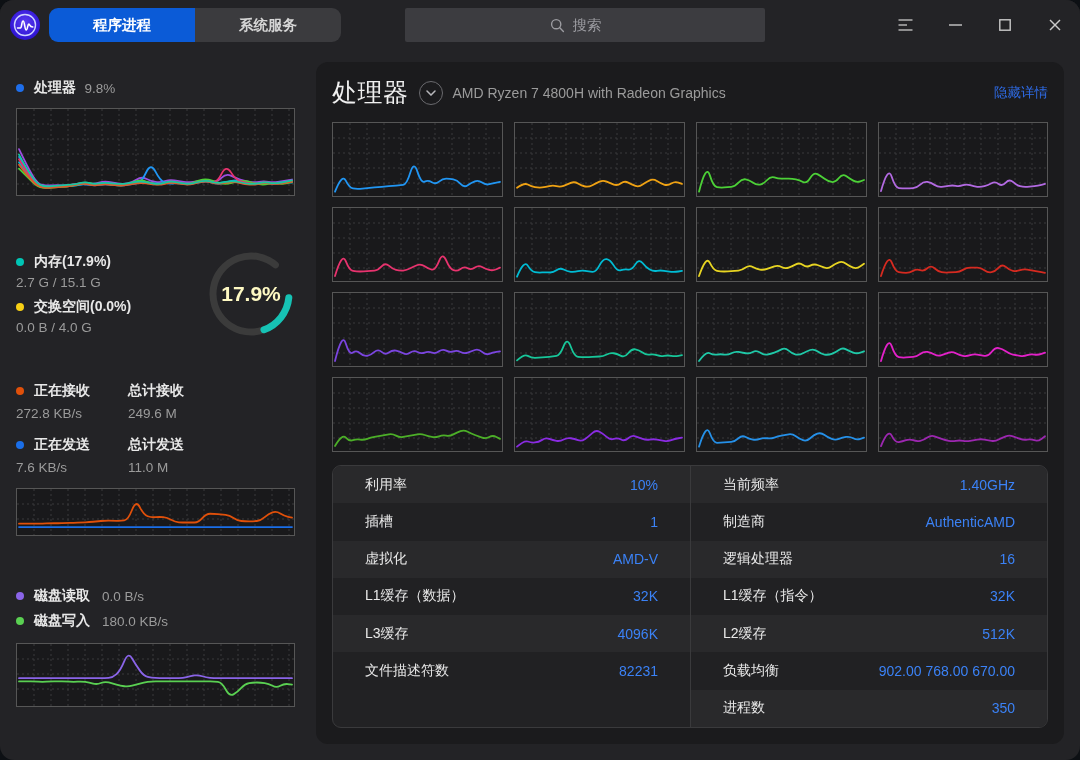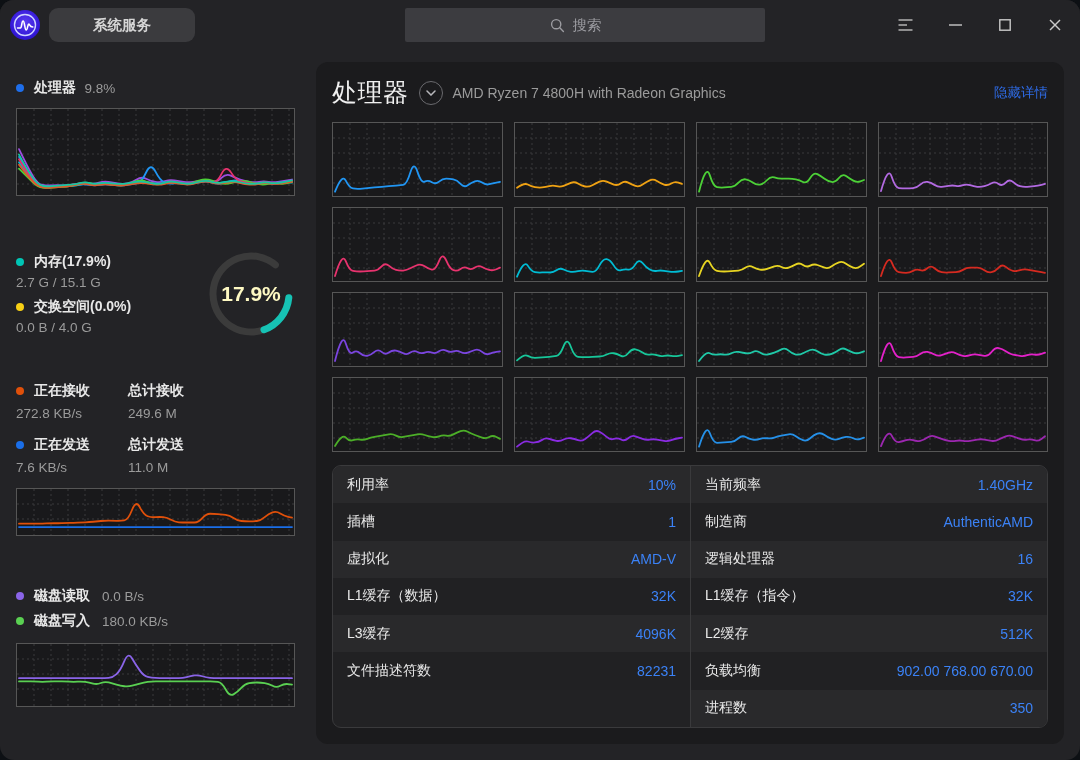--- a/index.html
+++ b/index.html
@@ -46,21 +46,21 @@
   .p-title{font-size:25px;font-weight:500;color:#f0f0f0;letter-spacing:.5px;}
   .chev-btn{width:22px;height:22px;border-radius:50%;border:1.5px solid #6a6a6e;margin-left:10px;display:flex;align-items:center;justify-content:center;background:transparent;}
   .p-sub{font-size:14px;color:#9b9b9b;margin-left:10px;}
   .p-link{margin-left:auto;font-size:13.5px;color:#2e6be6;cursor:pointer;}
   .coregrid{margin-top:13px;display:grid;grid-template-columns:repeat(4,1fr);grid-auto-rows:75px;gap:10px 11px;}
   .corechart{width:100%;height:75px;background:#19191b;border:1px solid #565656;box-sizing:border-box;}
 
   .dtable{margin-top:13px;height:261px;border:1px solid #3a3a3c;border-radius:9px;overflow:hidden;display:grid;grid-template-columns:1fr 1fr;background:#222224;}
   .dcol{display:flex;flex-direction:column;}
   .dcol.right{border-left:1px solid #3a3a3c;}
-  .trow{height:37.28px;display:flex;align-items:center;justify-content:space-between;padding:0 14px;box-sizing:border-box;}
+  .trow{height:37.28px;display:flex;align-items:center;justify-content:space-between;padding:0 32px;box-sizing:border-box;}
   .dcol .trow:nth-child(odd){background:#29292b;}
   .dcol .trow:nth-child(even){background:#212123;}
   .tlabel{font-size:14px;color:#e9e9e9;}
   .tvalue{font-size:14px;color:#3b82f6;}
 </style>
 </head>
 <body>
 
 <div id="window">
 
@@ -72,20 +72,21 @@
             <stop offset="70%" stop-color="#3318d8"></stop>
             <stop offset="100%" stop-color="#2a10b8"></stop>
       </radialGradient>
         </defs>
       <circle cx="16" cy="16" r="15" fill="url(#lg)"></circle>
       <circle cx="16" cy="16" r="10.5" fill="none" stroke="#cfd4ff" stroke-width="1.4"></circle>
       <path d="M8.5 19h3c1.4 0 1-7 2.6-7 1.6 0 1.6 9 3.1 9 1.4 0 1.4-6 2.6-6 .9 0 .8 3 4 3" fill="none" stroke="#ffffff" stroke-width="1.6" stroke-linecap="round"></path>
     </svg>
 
     <div class="tabgroup">
+      <div class="tab active">程序进程</div>
       <div class="tab">系统服务</div>
     </div>
 
     <div class="search">
       <svg width="15" height="15" viewBox="0 0 15 15">
         <circle cx="6.2" cy="6.2" r="4.6" fill="none" stroke="#9c9ca1" stroke-width="1.4"></circle>
         <line x1="9.8" y1="9.8" x2="13.4" y2="13.4" stroke="#9c9ca1" stroke-width="1.4" stroke-linecap="round"></line>
       </svg>
       <input placeholder="搜索" style="">
     </div>

